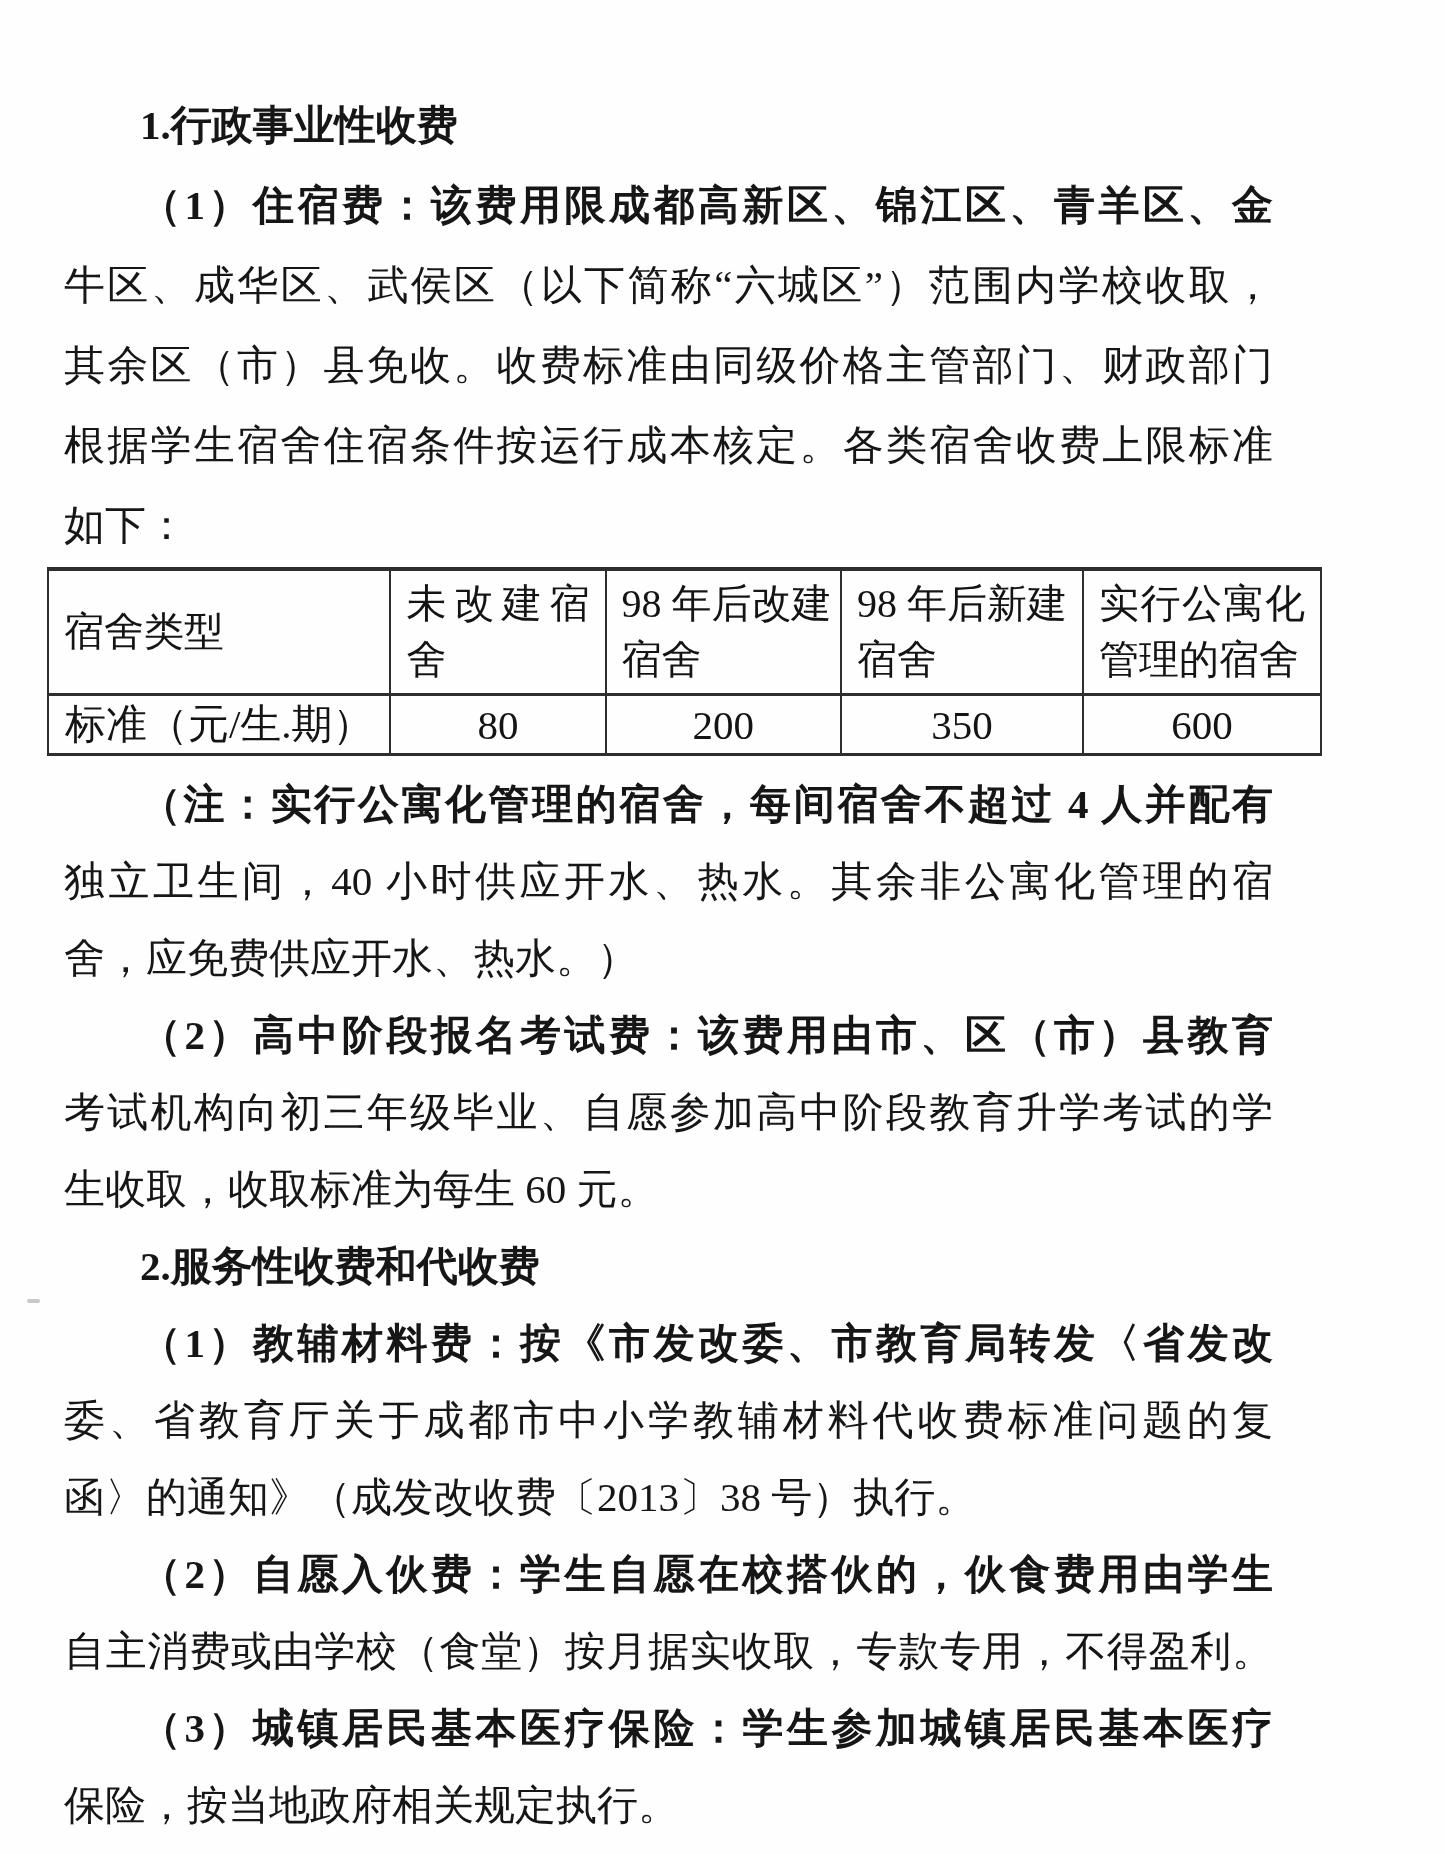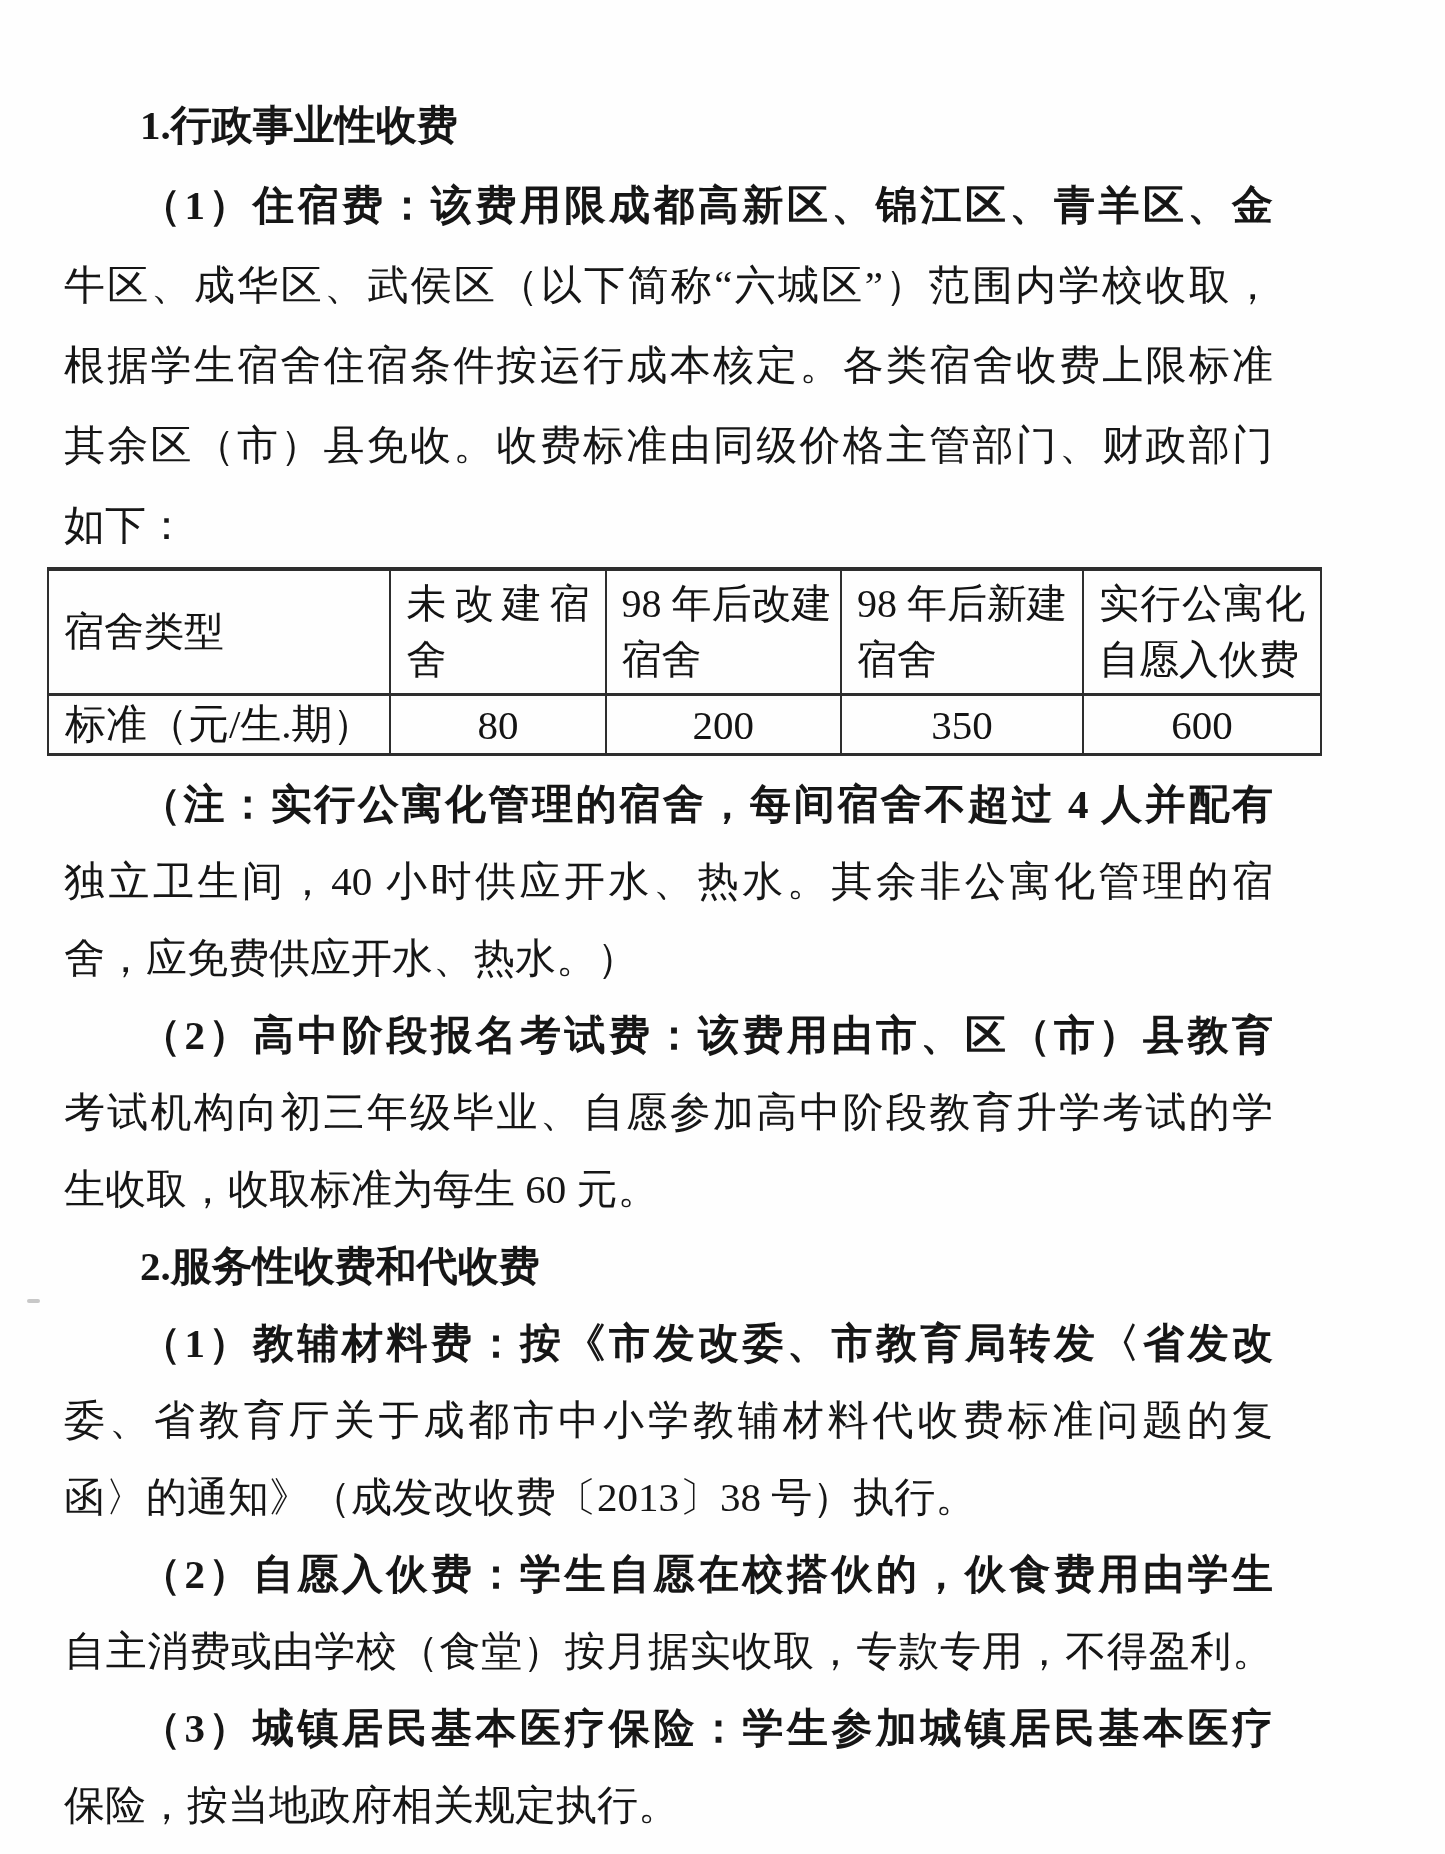--- a/index.html
+++ b/index.html
@@ -90,22 +90,22 @@
 <body>
 
 <div class="page">
 
   <div class="artifact"></div>
 
   <div class="block-a">
     <div class="tline indent">1.行政事业性收费</div>
     <div class="tline indent fill">（1）住宿费：该费用限成都高新区、锦江区、青羊区、金</div>
     <div class="tline fill">牛区、成华区、武侯区（以下简称“六城区”）范围内学校收取，</div>
+    <div class="tline fill">其余区（市）县免收。收费标准由同级价格主管部门、财政部门</div>
     <div class="tline fill">根据学生宿舍住宿条件按运行成本核定。各类宿舍收费上限标准</div>
-    <div class="tline fill">其余区（市）县免收。收费标准由同级价格主管部门、财政部门</div>
     <div class="tline">如下：</div>
   </div>
 
   <table class="fee-table">
     <colgroup>
       <col style="width:26.9%">
       <col style="width:16.9%">
       <col style="width:18.5%">
       <col style="width:19.0%">
       <col style="width:18.7%">
@@ -122,21 +122,21 @@
         <td>
           <div class="hl just">98 年后改建</div>
           <div class="hl">宿舍</div>
         </td>
         <td>
           <div class="hl just">98 年后新建</div>
           <div class="hl">宿舍</div>
         </td>
         <td>
           <div class="hl just">实行公寓化</div>
-          <div class="hl">自愿入伙费</div>
+          <div class="hl">管理的宿舍</div>
         </td>
       </tr>
       <tr class="drow">
         <td class="dlabel">标准（元/生.期）</td>
         <td class="dval">80</td>
         <td class="dval">200</td>
         <td class="dval">350</td>
         <td class="dval">600</td>
       </tr>
     </tbody>

